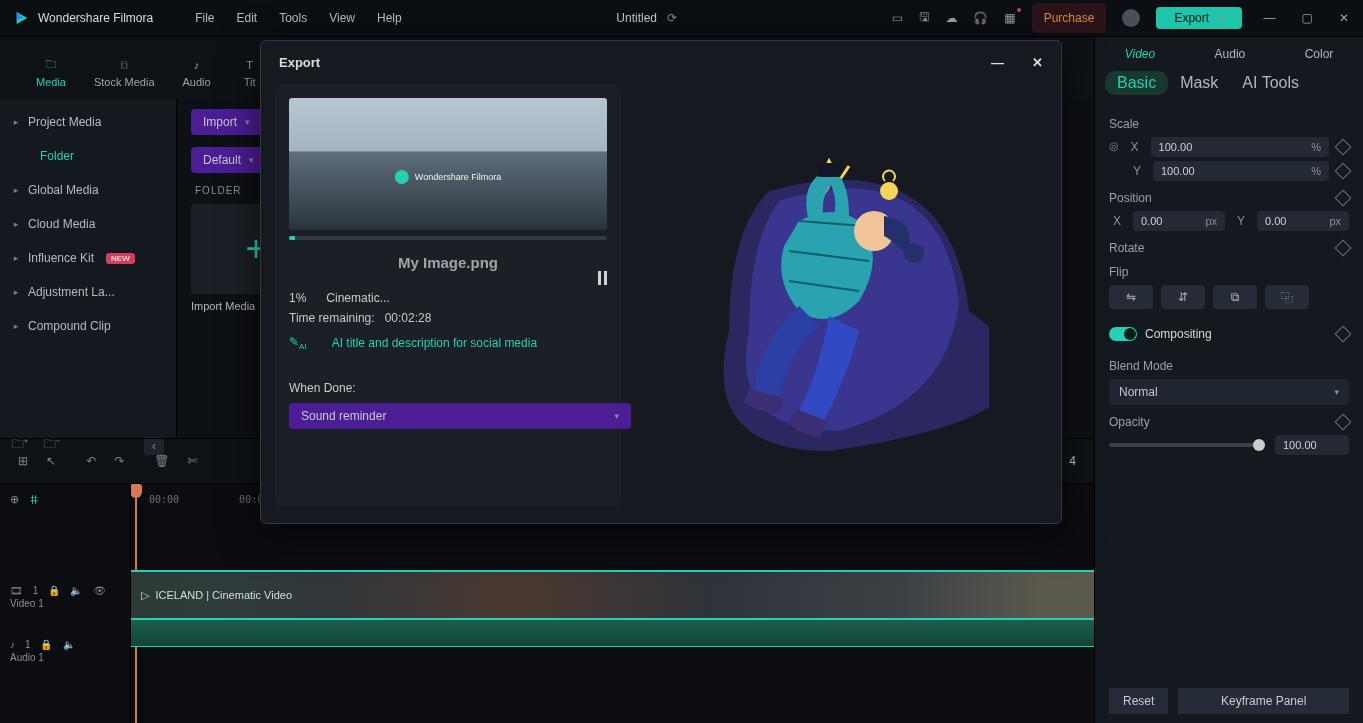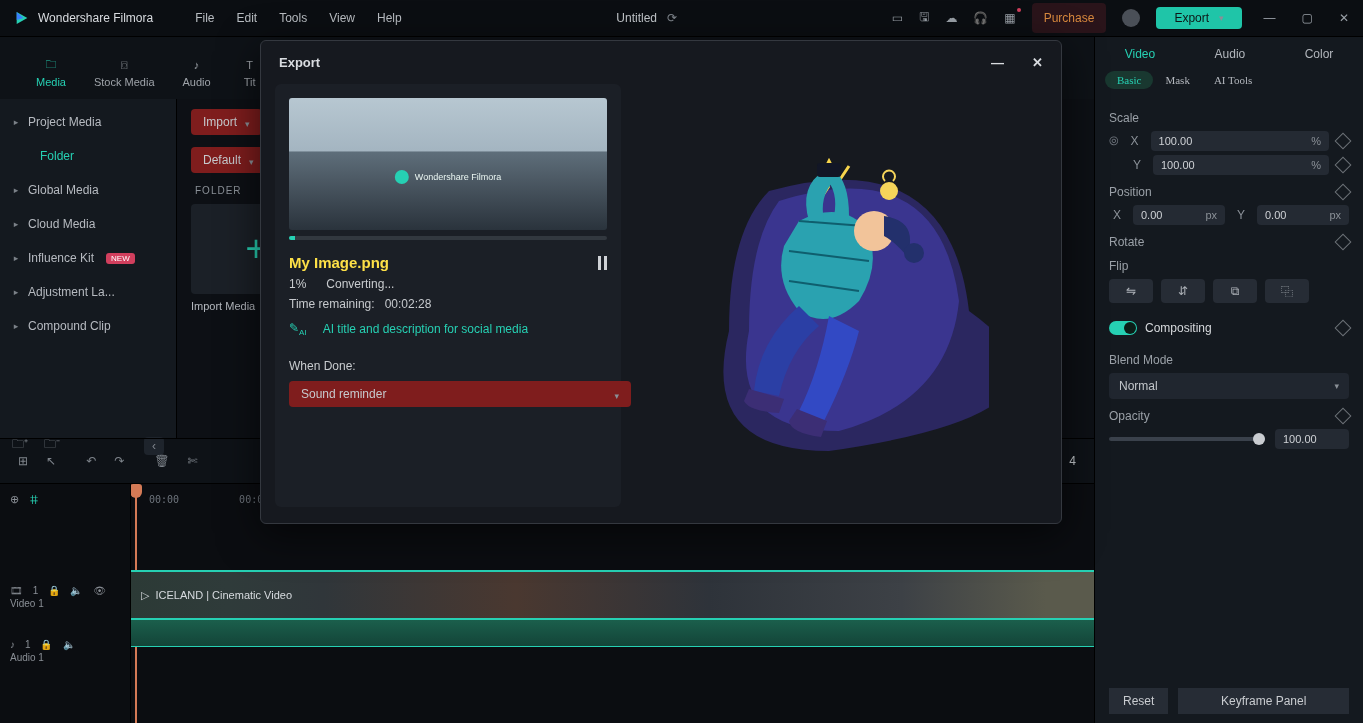--- a/index.html
+++ b/index.html
@@ -27,21 +27,21 @@
   .body1{display:flex;flex:1;min-height:0;}
   .sidebar{width:176px;background:var(--panel);border-right:1px solid #000;padding:6px 0;}
   .sbi{display:flex;align-items:center;gap:8px;padding:10px 12px;color:#b6bac0;font-size:12px;}
   .sbi .caret{width:8px;text-align:center;color:#7b8188;font-size:9px;}
   .sbi.sub{padding-left:40px;color:var(--accent);}
   .new-pill{background:#d13f5d;color:#fff;font-size:8px;padding:1px 5px;border-radius:3px;margin-left:4px;}
   .sidebar-bottom{display:flex;align-items:center;gap:16px;padding:12px 12px;margin-top:80px;color:#7e848b;}
   .sb-collapse{margin-left:auto;background:#1e242c;border-radius:4px;width:20px;height:18px;display:flex;align-items:center;justify-content:center;}
   .content{flex:1;background:#0d1015;padding:10px 14px;}
   .row{display:flex;align-items:center;gap:10px;margin-bottom:12px;}
-  .select{background:#7f1d1d;border-radius:4px;padding:6px 12px;display:flex;align-items:flex-end;gap:8px;color:#c6c9cd;font-size:12px;}
+  .select{background:#4c1d95;border-radius:4px;padding:6px 12px;display:flex;align-items:center;gap:8px;color:#c6c9cd;font-size:12px;}
   .chev{font-size:9px;color:#8a9097;}
   .folder-label{color:#8b9198;font-size:10px;letter-spacing:1px;margin:10px 0 8px 4px;}
   .tile{width:130px;height:90px;background:#1b2027;border-radius:4px;display:flex;flex-direction:column;align-items:center;justify-content:center;color:#9ea3a9;}
   .plus{font-size:36px;color:var(--accent);font-weight:200;line-height:1;}
   .toolbar{height:44px;display:flex;align-items:center;padding:0 18px;gap:30px;border-top:1px solid #000;color:#7e848b;}
   .toolbar .grp{display:flex;gap:18px;}
   .timeline{flex:0 0 240px;background:#0b0d11;display:flex;border-top:1px solid #000;}
   .tl-left{width:130px;border-right:1px solid #000;}
   .tl-rowh{display:flex;align-items:center;gap:10px;height:30px;padding:0 10px;color:#8a8f96;font-size:11px;}
   .track-label{height:46px;display:flex;flex-direction:column;justify-content:center;padding:4px 10px;gap:2px;color:#8a8f96;font-size:10px;}
@@ -49,23 +49,23 @@
   .tl-right{flex:1;position:relative;overflow:hidden;}
   .ruler{height:30px;display:flex;align-items:center;gap:60px;padding-left:18px;color:#6e747c;font-size:10px;font-family:monospace;}
   .playhead{position:absolute;left:4px;top:0;bottom:0;width:2px;background:#d47a56;}
   .playhead:before{content:'';position:absolute;top:0;left:-5px;width:12px;height:14px;background:#d47a56;border-radius:3px 3px 6px 6px;}
   .vtrack{height:46px;margin:0;background:linear-gradient(90deg,#2c3a36,#2f3b3a 10%,#30363a 20%,#4a3830 40%,#2e333a 60%,#3d4146 80%,#5a5a4c 95%);border-top:2px solid var(--accent);border-bottom:2px solid var(--accent);position:relative;display:flex;align-items:center;padding-left:10px;color:#d7dbdf;font-size:11px;}
   .atrack{height:26px;background:linear-gradient(180deg,#1b5f4c,#134438);border-bottom:1px solid var(--accent);position:relative;}
   
   .rpanel{width:268px;background:var(--panel);border-left:1px solid #000;display:flex;flex-direction:column;}
   .rtabs{display:flex;justify-content:space-around;padding:10px 0 8px;}
   .rtab{color:#b2b6bc;font-size:12px;}
-  .rtab.active{color:var(--accent);}
+  .rtab.active{color:var(--accent);font-style:italic;}
   .rsubtabs{display:flex;gap:0;padding:0 10px 8px;margin-top:2px;border-bottom:none;}
-  .rsubtab{color:#b2b6bc;border-radius:10px;padding:3px 12px;font-size:11px;font-family:Liberation Serif, serif;}
+  .rsubtab{color:#b2b6bc;border-radius:10px;padding:3px 12px;font-size:16px;}
   .rsubtab.active{background:#193830;color:var(--accent);}
   .rscroll{flex:1;overflow:hidden;padding:4px 14px 10px;}
   .rheader{display:flex;align-items:center;gap:8px;padding:8px 0;color:#d6d9dc;font-size:12px;}
   .toggle{width:28px;height:14px;border-radius:8px;background:var(--accent);position:relative;}
   .toggle:after{content:'';position:absolute;right:1px;top:1px;width:12px;height:12px;border-radius:50%;background:#0c1d18;}
   .diamond{width:10px;height:10px;transform:rotate(45deg);border:1px solid #6c7177;margin-left:auto;}
   .field-label{color:#9aa0a7;font-size:12px;margin:10px 0 6px;display:flex;align-items:center;}
   .numrow{display:flex;align-items:center;gap:8px;margin-bottom:4px;}
   .numbox{background:#242a33;border-radius:4px;padding:4px 8px;color:#cfd2d6;font-size:11px;display:flex;align-items:center;gap:6px;flex:1;}
   .numbox .u{margin-left:auto;color:#8a9097;}
@@ -83,26 +83,26 @@
   .modal{position:absolute;left:260px;top:40px;width:800px;height:482px;background:#16191f;border:1px solid #34383f;border-radius:6px;box-shadow:0 10px 40px rgba(0,0,0,0.6);pointer-events:auto;display:flex;flex-direction:column;}
   .modal-head{display:flex;align-items:center;padding:14px 18px;font-size:13px;color:#d9dce0;font-weight:600;}
   .modal-head .ctrls{margin-left:auto;display:flex;gap:28px;}
   .modal-body{flex:1;display:flex;gap:10px;padding:0 14px 16px;}
   .card{width:318px;background:#1b1f26;border-radius:6px;padding:14px;}
   .thumb{width:100%;height:132px;border-radius:3px;background:linear-gradient(180deg,#b7c7d1 0%,#a4b5c1 40%,#5e6e7a 41%,#4e5b66 60%,#2a333c 100%);position:relative;overflow:hidden;}
   .thumb .center-badge{position:absolute;left:50%;top:60%;transform:translate(-50%,-50%);display:flex;align-items:center;gap:6px;color:#eaf6f2;font-size:9px;}
   .circle{width:14px;height:14px;border-radius:50%;background:var(--accent);display:inline-block;}
   .pbar{height:4px;background:#32383f;border-radius:2px;margin-top:6px;overflow:hidden;}
   .pbar>div{height:100%;width:2%;background:var(--accent);}
-  .fname{display:flex;align-items:center;margin:14px 0 6px;color:#fde047;font-size:15px;font-weight:600;}
+  .fname{display:flex;align-items:center;margin:14px 0 6px;color:#a3a3a3;font-size:15px;font-weight:600;flex-direction:column;}
   .pause{margin-left:auto;display:flex;gap:3px;}
   .pause span{width:3px;height:14px;background:#cfd2d6;display:inline-block;}
   .prow{display:flex;gap:20px;font-size:12px;margin-bottom:6px;}
   .remain{font-size:12px;margin-bottom:10px;color:#c6c9cd;}
-  .ai-link{color:var(--accent);font-size:12px;display:flex;align-items:center;gap:16px;margin-bottom:22px;}
+  .ai-link{color:var(--accent);font-size:12px;display:flex;align-items:center;gap:25px;margin-bottom:30px;}
   .wd{font-size:12px;margin-bottom:8px;}
   .modal .select{width:100%;justify-content:space-between;}
   .illust{flex:1;display:flex;align-items:center;justify-content:center;}
   svg.person{width:300px;height:330px;}
 </style>
 </head>
 <body>
 
 <div class="titlebar">
   <div class="brand">
@@ -389,21 +389,21 @@
           </div>
         <div class="fname">
           <span>My Image.png</span>
           <div class="pause">
               <span></span>
               <span></span>
             </div>
         </div>
         <div class="prow">
           <span>1%</span>
-          <span>Converting...</span>
+          <span>Cinematic...</span>
         </div>
         <div class="remain">
           <span>Time remaining:</span>
           <span>&nbsp;</span>
           <span>00:02:28</span>
         </div>
         <div class="ai-link">
           <span>✎<sub style="font-size:8px">AI</sub></span>
           <span>AI title and description for social media</span>
         </div>

